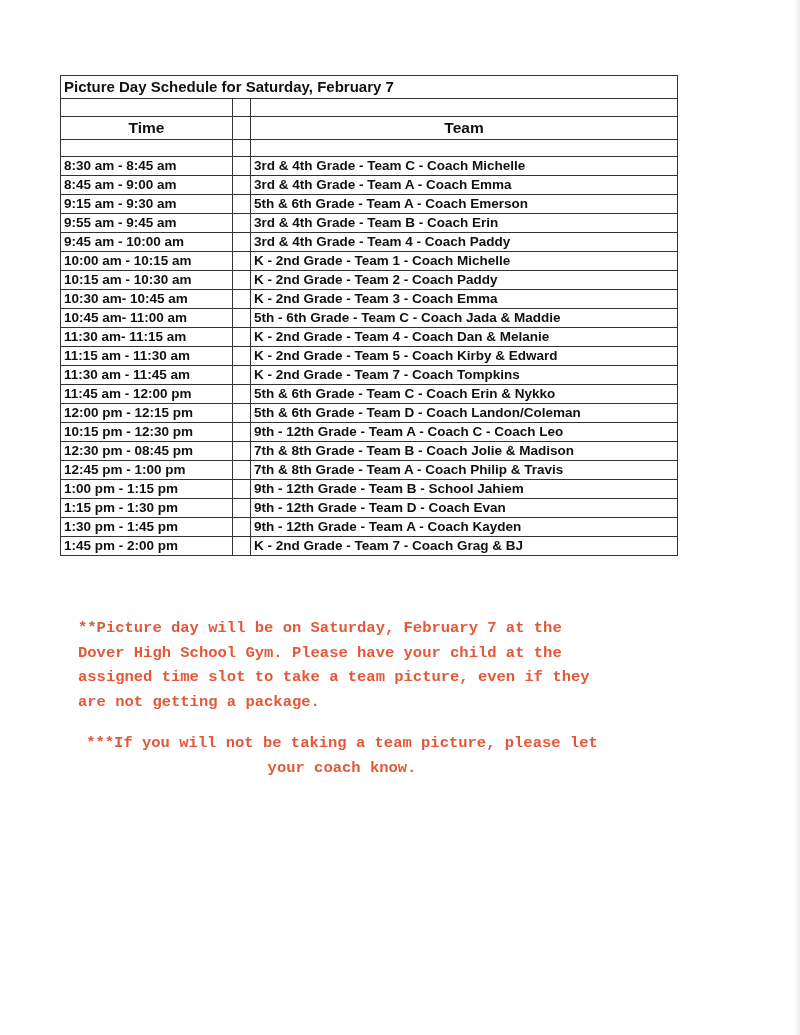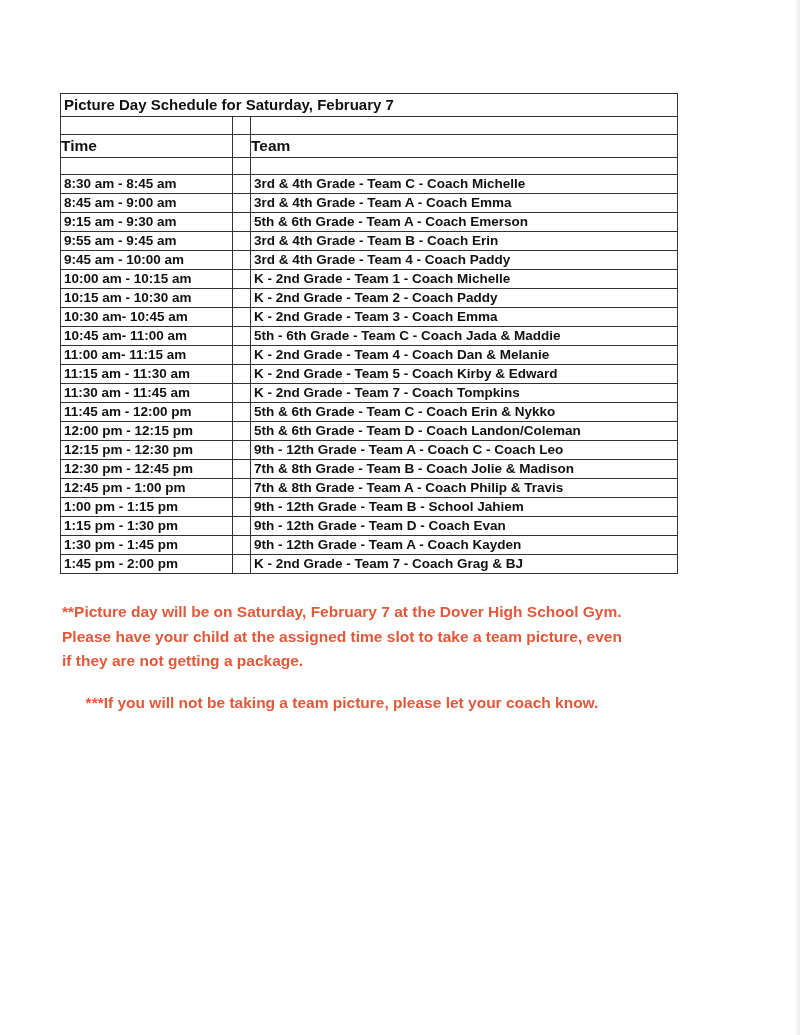--- a/index.html
+++ b/index.html
@@ -5,43 +5,43 @@
     html, body { margin: 0; padding: 0; }
     body {
       width: 800px; height: 1035px; background: #ffffff; position: relative; overflow: hidden;
       font-family: "Liberation Sans", "DejaVu Sans", sans-serif;
     }
     .page-edge {
       position: absolute; right: 0; top: 0; width: 6px; height: 1035px;
       background: linear-gradient(to right, #ffffff, #ececec);
     }
     table.schedule {
-      position: absolute; left: 60px; top: 93px; width: 617px;
+      position: absolute; left: 60px; top: 75px; width: 617px;
       border-collapse: collapse; table-layout: fixed;
       color: #111;
     }
     table.schedule td {
       border: 1.5px solid #333;
       padding: 0 0 0 3px;
       font-size: 13.5px; font-weight: bold;
       white-space: nowrap; overflow: hidden;
       height: 18px; line-height: 18px;
     }
     table.schedule col.c-time { width: 172px; }
     table.schedule col.c-gap { width: 18px; }
     table.schedule col.c-team { width: 427px; }
     td.title-cell { font-size: 15px !important; height: 22px !important; line-height: 22px !important; }
     tr.blank td { height: 17px; }
-    tr.header td { height: 22px; line-height: 22px; font-size: 15.5px !important; padding-left: 0 !important; }
+    tr.header td { height: 22px; line-height: 22px; font-size: 15.5px !important; text-align: center; padding-left: 0 !important; }
     tr.blank2 td { height: 16px; }
     .notes {
       position: absolute; left: 62px; top: 600px; width: 560px;
       color: #e4583a; font-weight: bold; font-size: 15.5px; line-height: 24.5px;
     }
-    .notes p { margin: 0; }
+    .notes p { margin: 16px; font-family: Liberation Mono, monospace; }
     .notes p.note2 { margin-top: 17px; text-align: center; }
   </style>
 </head>
 <body>
 
 <div class="page-edge"></div>
 
 <table class="schedule">
   <colgroup>
       <col class="c-time">
@@ -106,21 +106,21 @@
         <td>10:30 am- 10:45 am</td>
         <td></td>
         <td>K - 2nd Grade - Team 3 - Coach Emma</td>
       </tr>
       <tr>
         <td>10:45 am- 11:00 am</td>
         <td></td>
         <td>5th - 6th Grade - Team C - Coach Jada &amp; Maddie</td>
       </tr>
       <tr>
-        <td>11:00 am- 11:15  am</td>
+        <td>11:30 am- 11:15  am</td>
         <td></td>
         <td>K - 2nd Grade - Team 4 - Coach Dan &amp; Melanie</td>
       </tr>
       <tr>
         <td>11:15 am - 11:30 am</td>
         <td></td>
         <td>K - 2nd Grade - Team 5 - Coach Kirby &amp; Edward</td>
       </tr>
       <tr>
         <td>11:30 am - 11:45 am</td>
@@ -131,26 +131,26 @@
         <td>11:45 am - 12:00 pm</td>
         <td></td>
         <td>5th &amp; 6th Grade - Team C - Coach Erin &amp; Nykko</td>
       </tr>
       <tr>
         <td>12:00 pm - 12:15 pm</td>
         <td></td>
         <td>5th &amp; 6th Grade - Team D - Coach Landon/Coleman</td>
       </tr>
       <tr>
-        <td>12:15 pm - 12:30 pm</td>
+        <td>10:15 pm - 12:30 pm</td>
         <td></td>
         <td>9th - 12th Grade - Team A - Coach C - Coach Leo</td>
       </tr>
       <tr>
-        <td>12:30 pm - 12:45 pm</td>
+        <td>12:30 pm - 08:45 pm</td>
         <td></td>
         <td>7th &amp; 8th Grade - Team B - Coach Jolie &amp; Madison</td>
       </tr>
       <tr>
         <td>12:45 pm - 1:00 pm</td>
         <td></td>
         <td>7th &amp; 8th Grade - Team A - Coach Philip &amp; Travis</td>
       </tr>
       <tr>
         <td>1:00 pm - 1:15 pm</td>

